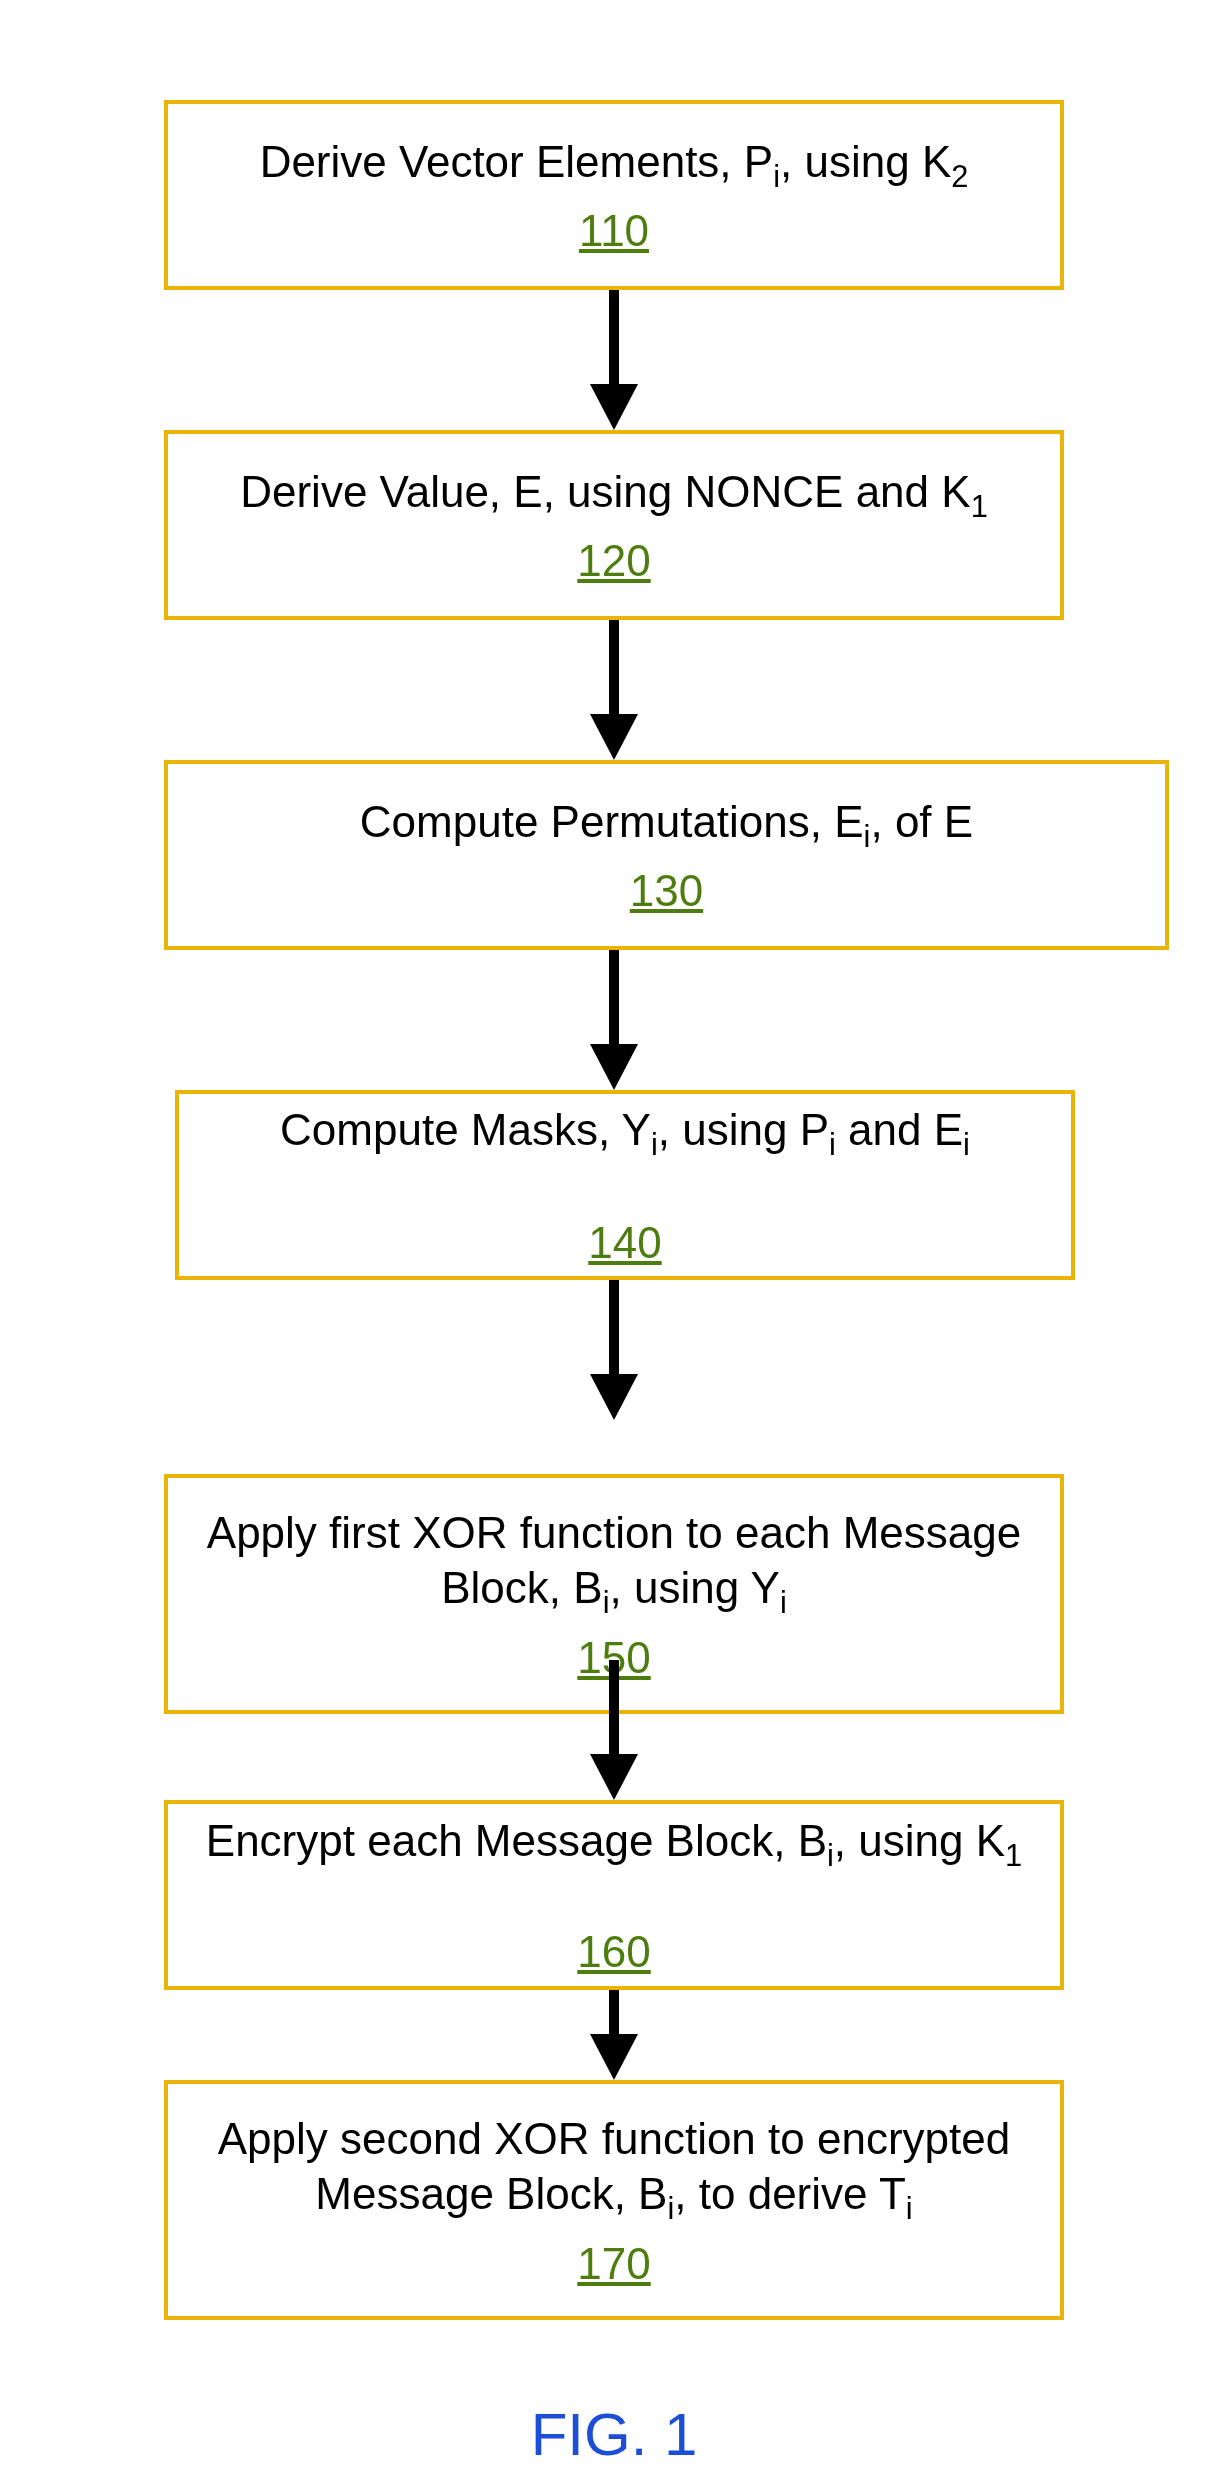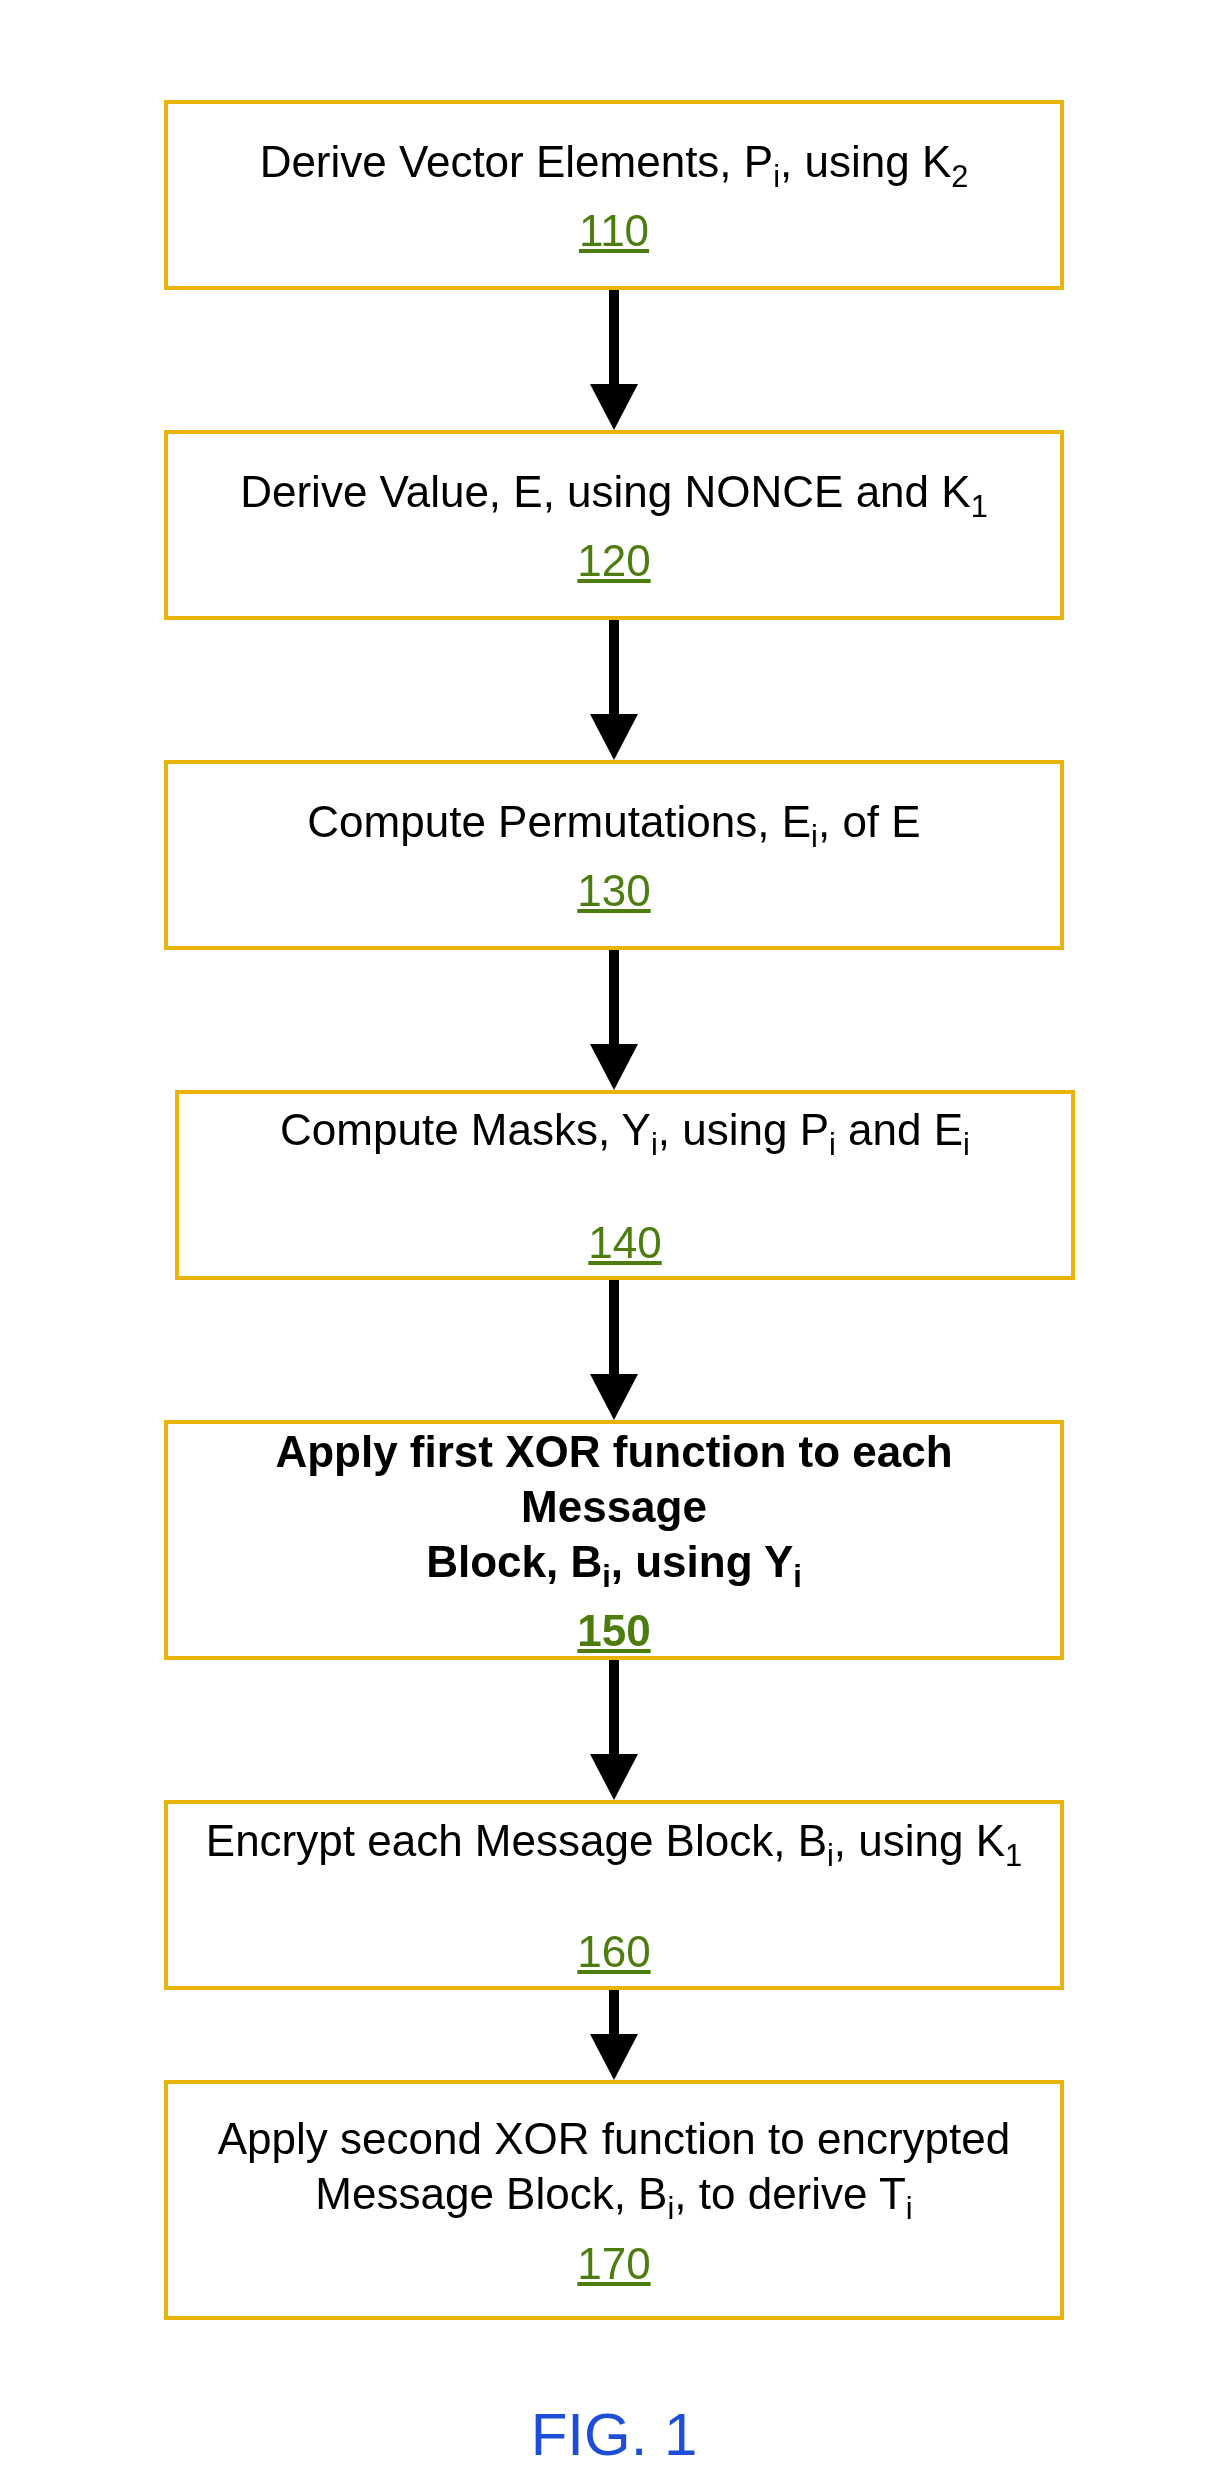--- a/index.html
+++ b/index.html
@@ -69,33 +69,33 @@
         <div class="ref">110</div>
       </div>
       <div class="arrow-shaft" style="left: 609px; top: 290px; width: 10px; height: 94px;"></div>
       <div class="arrow-head" style="left: 590px; top: 384px;"></div>
       <div class="node" style="left: 164px; top: 430px; width: 900px; height: 190px;">
         <div class="text">Derive Value, E, using NONCE and K<sub>1</sub></div>
         <div class="ref">120</div>
       </div>
       <div class="arrow-shaft" style="left: 609px; top: 620px; width: 10px; height: 94px;"></div>
       <div class="arrow-head" style="left: 590px; top: 714px;"></div>
-      <div class="node" style="left: 164px; top: 760px; width: 900px; height: 190px; text-align: right;">
+      <div class="node" style="left: 164px; top: 760px; width: 1005px; height: 190px; text-align: right;">
         <div class="text">Compute Permutations, E<sub>i</sub>, of E</div>
         <div class="ref">130</div>
       </div>
       <div class="arrow-shaft" style="left: 609px; top: 950px; width: 10px; height: 94px;"></div>
       <div class="arrow-head" style="left: 590px; top: 1044px;"></div>
       <div class="node" style="left: 175px; top: 1090px; width: 900px; height: 190px; gap: 44px;">
         <div class="text">Compute Masks, Y<sub>i</sub>, using P<sub>i</sub> and E<sub>i</sub></div>
         <div class="ref">140</div>
       </div>
       <div class="arrow-shaft" style="left: 609px; top: 1280px; width: 10px; height: 94px;"></div>
       <div class="arrow-head" style="left: 590px; top: 1374px;"></div>
-      <div class="node" style="left: 164px; top: 1420px; width: 900px; height: 240px; font-weight: bold;">
+      <div class="node" style="left: 164px; top: 1474px; width: 900px; height: 240px;">
         <div class="text">Apply first XOR function to each Message<br>Block, B<sub>i</sub>, using Y<sub>i</sub></div>
         <div class="ref">150</div>
       </div>
       <div class="arrow-shaft" style="left: 609px; top: 1660px; width: 10px; height: 94px;"></div>
       <div class="arrow-head" style="left: 590px; top: 1754px;"></div>
       <div class="node" style="left: 164px; top: 1800px; width: 900px; height: 190px; gap: 42px;">
         <div class="text">Encrypt each Message Block, B<sub>i</sub>, using K<sub>1</sub></div>
         <div class="ref">160</div>
       </div>
       <div class="arrow-shaft" style="left: 609px; top: 1990px; width: 10px; height: 44px;"></div>

